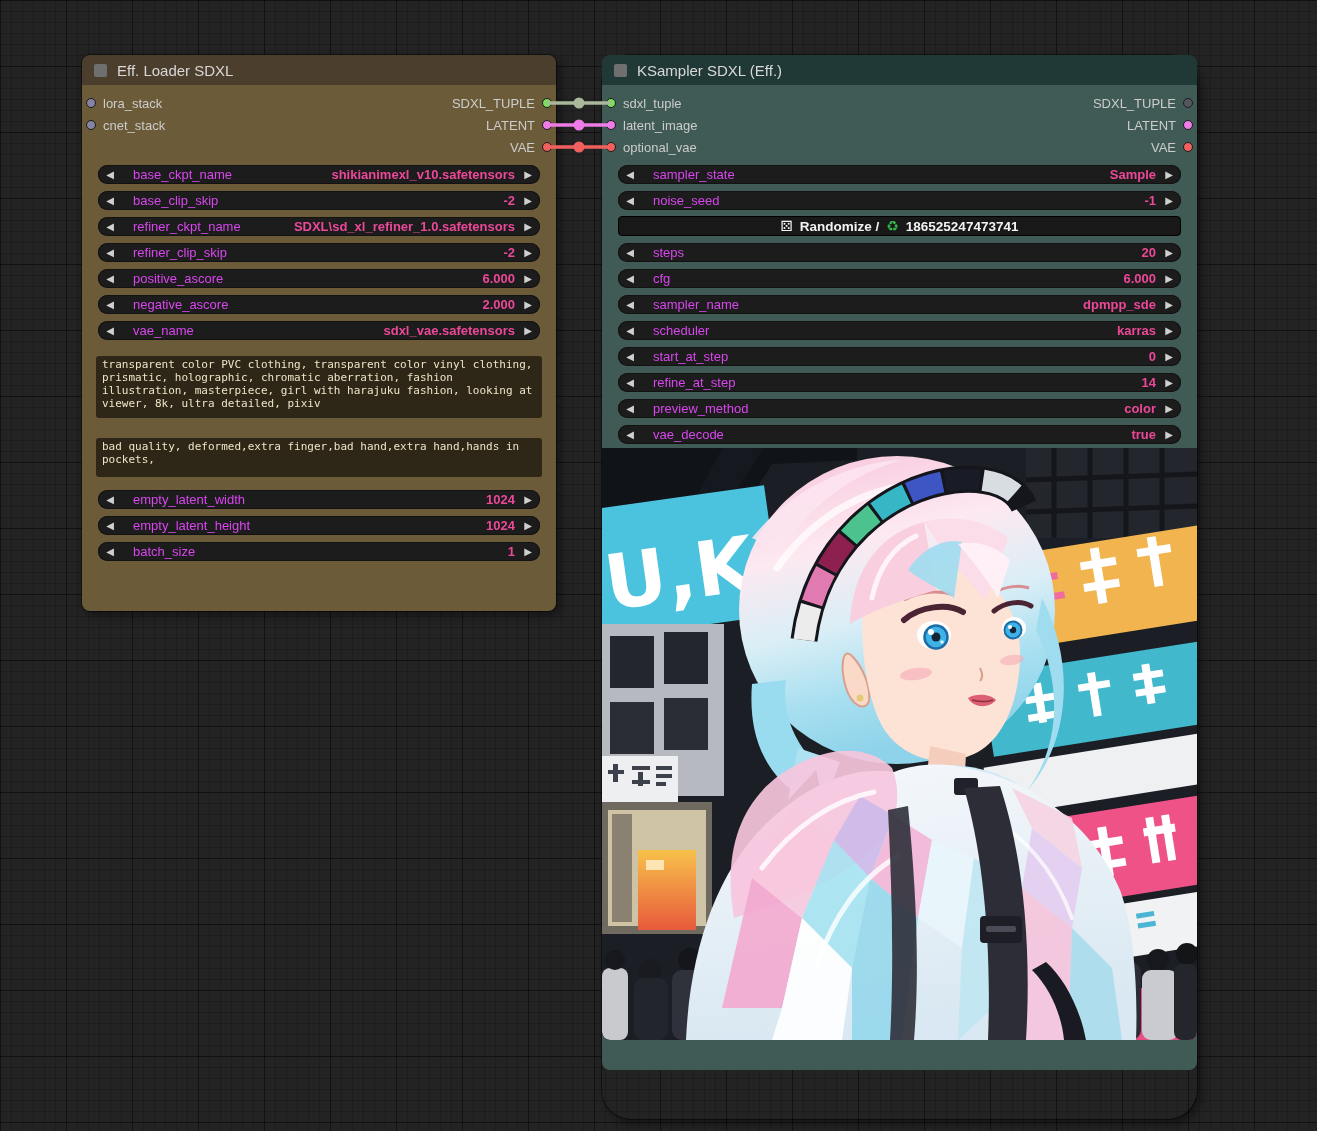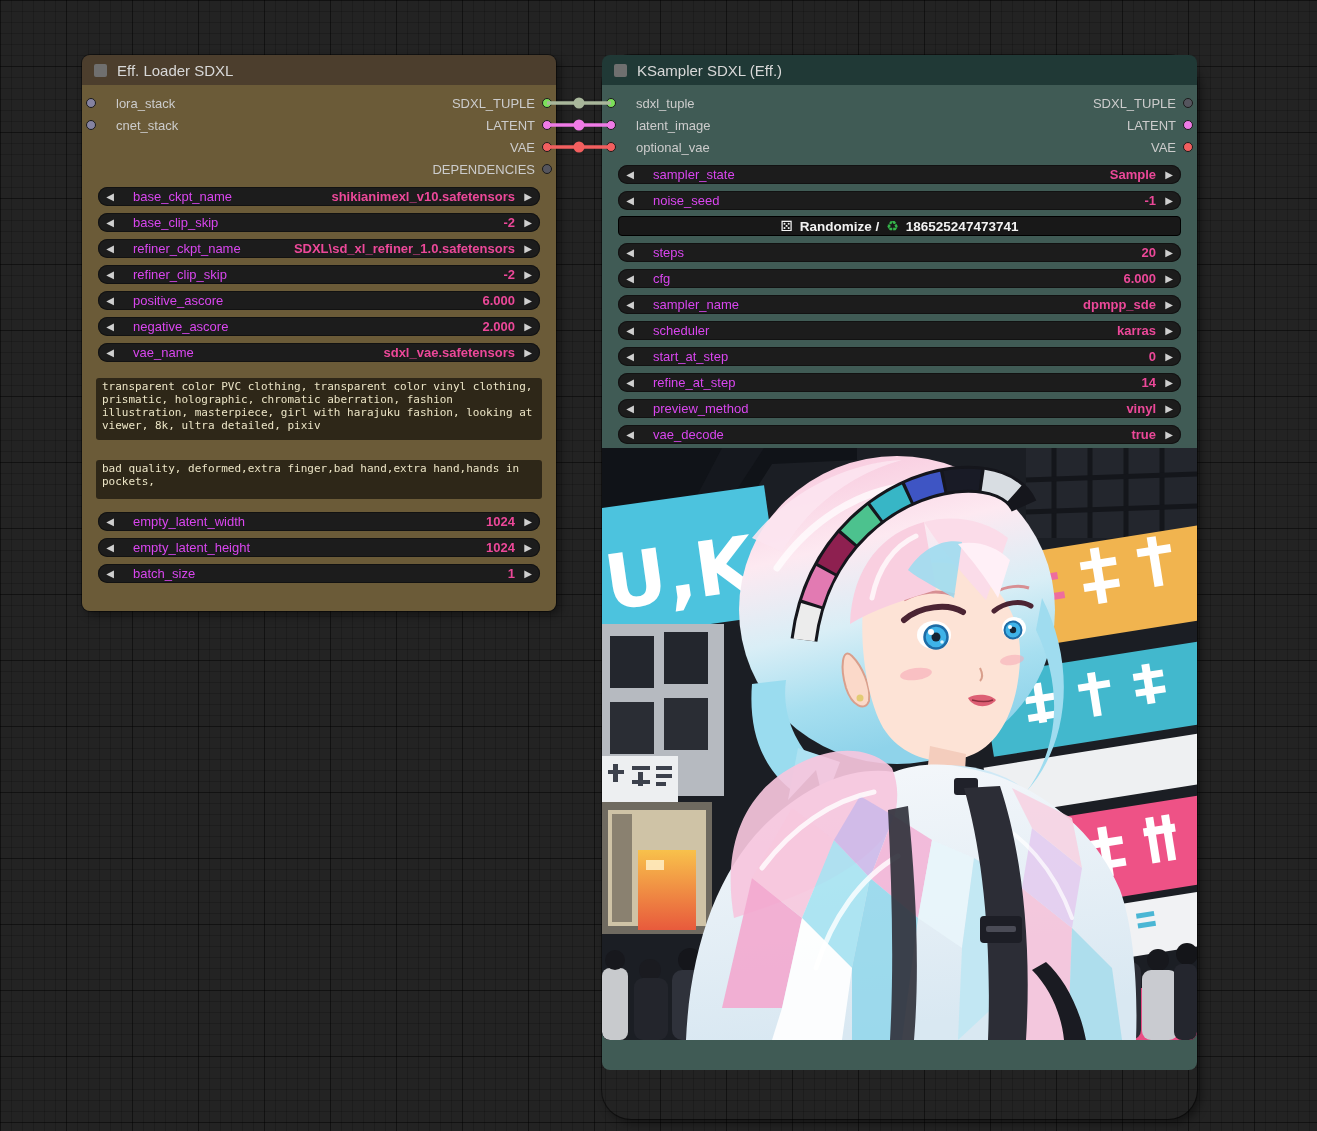--- a/index.html
+++ b/index.html
@@ -22,21 +22,21 @@
   .nbody { border-radius:0 0 8px 8px; }
   .loader  { left:82px;  top:55px; width:474px; height:556px; }
   .loader .ntitle { background:#4c3e2d; }
   .loader .nbody  { background:#6b5b38; height:526px; }
   .ksampler{ left:602px; top:55px; width:595px; height:1064px;border-radius:29px; }
   .ksampler .ntitle { background:#203936; }
   .ksampler .nbody  { background:#405b55; height:985px; }
 
   .ports { padding-top:7px; }
   .prow { height:22px; display:flex; align-items:center; padding:0 4px; }
-  .pin  { display:flex; align-items:center; gap:20px; }
+  .pin  { display:flex; align-items:center; gap:7px; }
   .pout { display:flex; align-items:center; gap:7px; margin-left:auto; }
   .plabel { color:#cccccc; font-size:13px; }
   .dot { width:10px; height:10px; border-radius:50%; border:1px solid #1b1b1b; flex:0 0 auto; }
   .c-lav   { background:#8583a1; }
   .c-green { background:#7ce05a; }
   .c-mag   { background:#ef7be6; }
   .c-red   { background:#f25f5f; }
   .c-gray  { background:#55555e; }
   .c-blue  { background:#58a8f0; }
 
@@ -93,27 +93,20 @@
             <span class="dot c-mag"></span>
           </div>
       </div>
       <div class="prow">
         <div class="pin"></div>
         <div class="pout">
             <span class="plabel">VAE</span>
             <span class="dot c-red"></span>
           </div>
       </div>
-      <div class="prow">
-        <div class="pin"></div>
-        <div class="pout">
-            <span class="plabel">DEPENDENCIES</span>
-            <span class="dot c-gray"></span>
-          </div>
-      </div>
     </div>
 
     <div class="widget">
       <span class="warr">◀</span>
       <span class="wlabel">base_ckpt_name</span>
       <span class="wvalue">shikianimexl_v10.safetensors</span>
       <span class="warr">▶</span>
     </div>
     <div class="widget">
       <span class="warr">◀</span>
@@ -267,21 +260,21 @@
     </div>
     <div class="widget">
       <span class="warr">◀</span>
       <span class="wlabel">refine_at_step</span>
       <span class="wvalue">14</span>
       <span class="warr">▶</span>
     </div>
     <div class="widget">
       <span class="warr">◀</span>
       <span class="wlabel">preview_method</span>
-      <span class="wvalue">vinyl</span>
+      <span class="wvalue">color</span>
       <span class="warr">▶</span>
     </div>
     <div class="widget">
       <span class="warr">◀</span>
       <span class="wlabel">vae_decode</span>
       <span class="wvalue">true</span>
       <span class="warr">▶</span>
     </div>
 
     <div class="preview">

